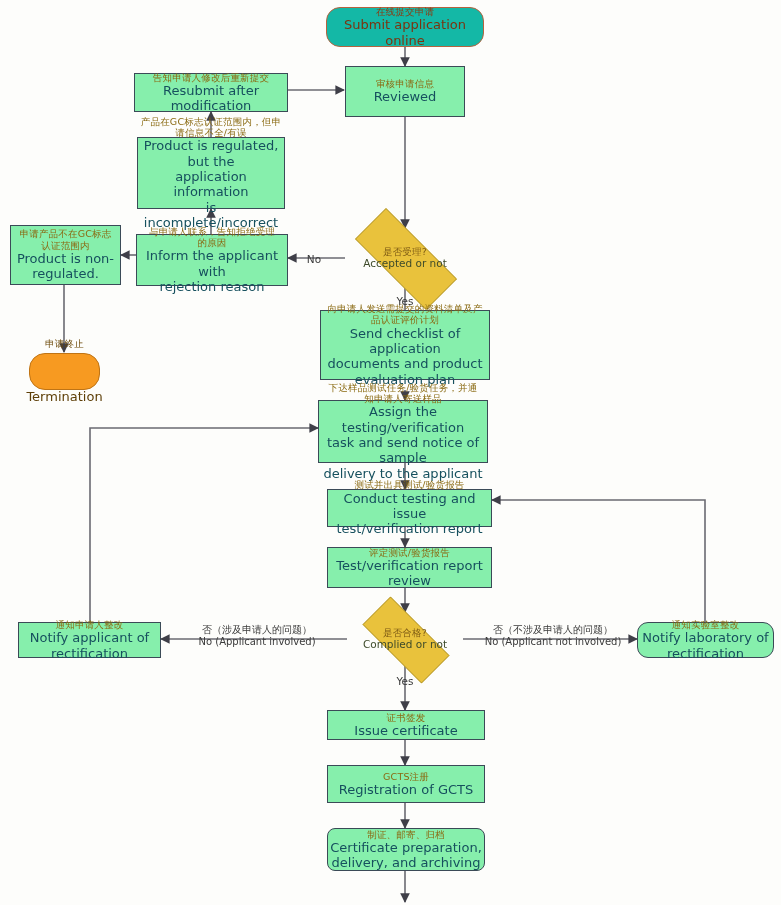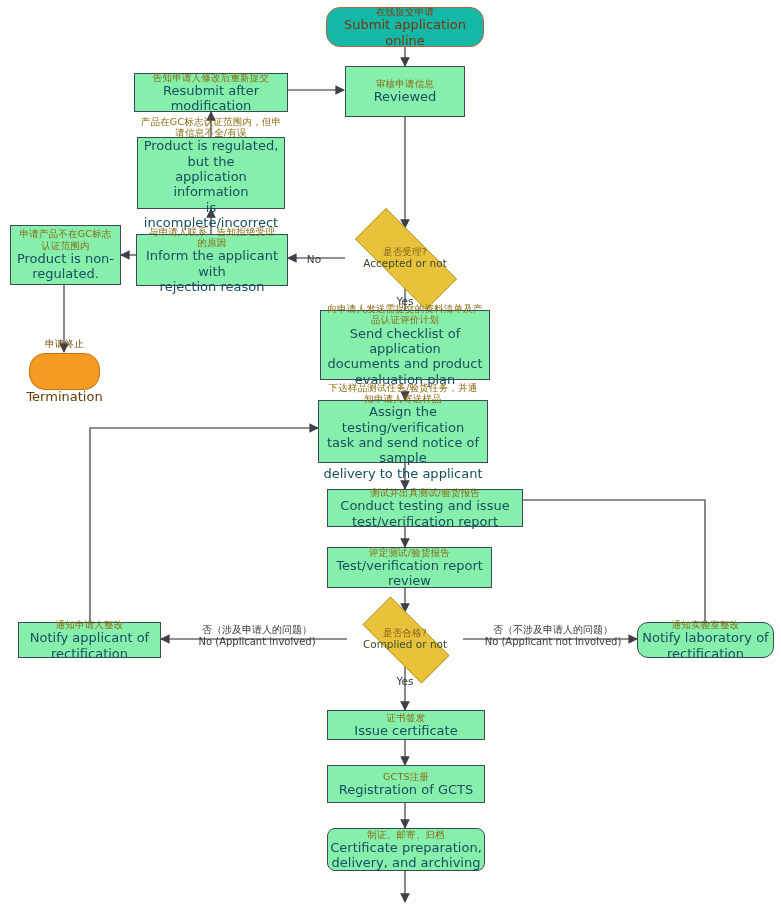--- a/index.html
+++ b/index.html
@@ -236,21 +236,21 @@
   </div>
 
   <div class="node proc" style="left:318px; top:400px; width:170px; height:63px;">
     <span class="cn">下达样品测试任务/验货任务，并通
 知申请人寄送样品</span>
     <span class="en">Assign the testing/verification
 task and send notice of sample
 delivery to the applicant</span>
   </div>
 
-  <div class="node proc" style="left:327px; top:489px; width:196px; height:38px;">
+  <div class="node proc" style="left:327px; top:489px; width:165px; height:38px;">
     <span class="cn">测试并出具测试/验货报告</span>
     <span class="en">Conduct testing and issue
 test/verification report</span>
   </div>
 
   <div class="node proc" style="left:327px; top:547px; width:165px; height:41px;">
     <span class="cn">评定测试/验货报告</span>
     <span class="en">Test/verification report review</span>
   </div>
 

